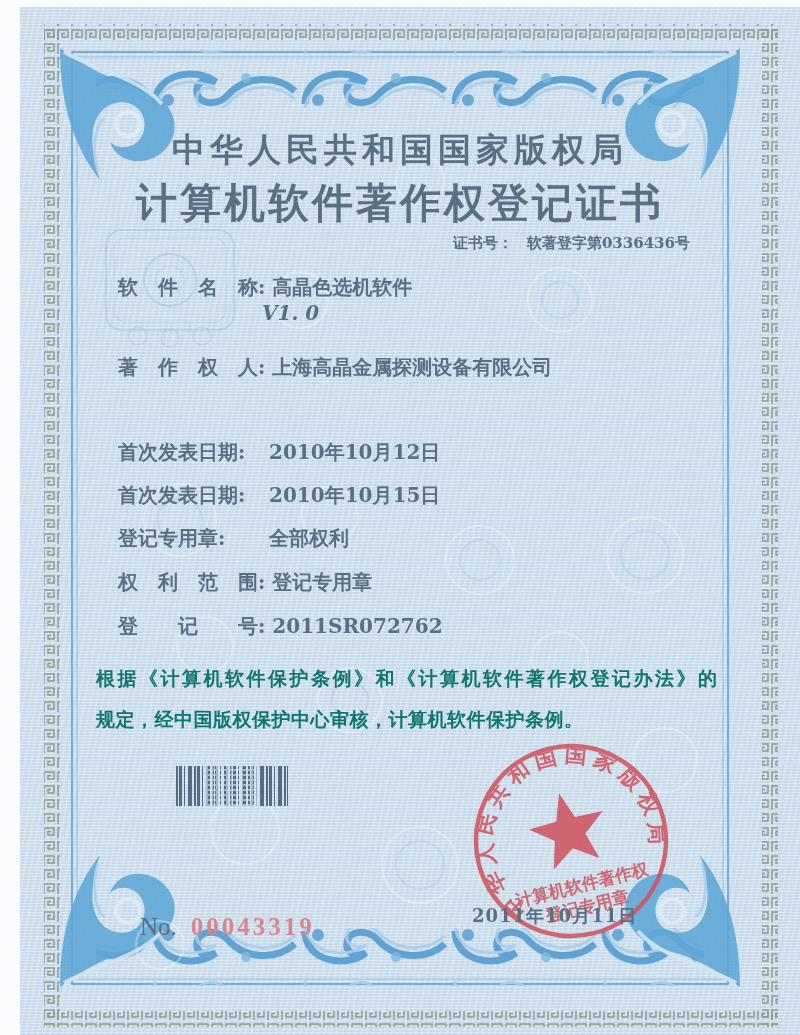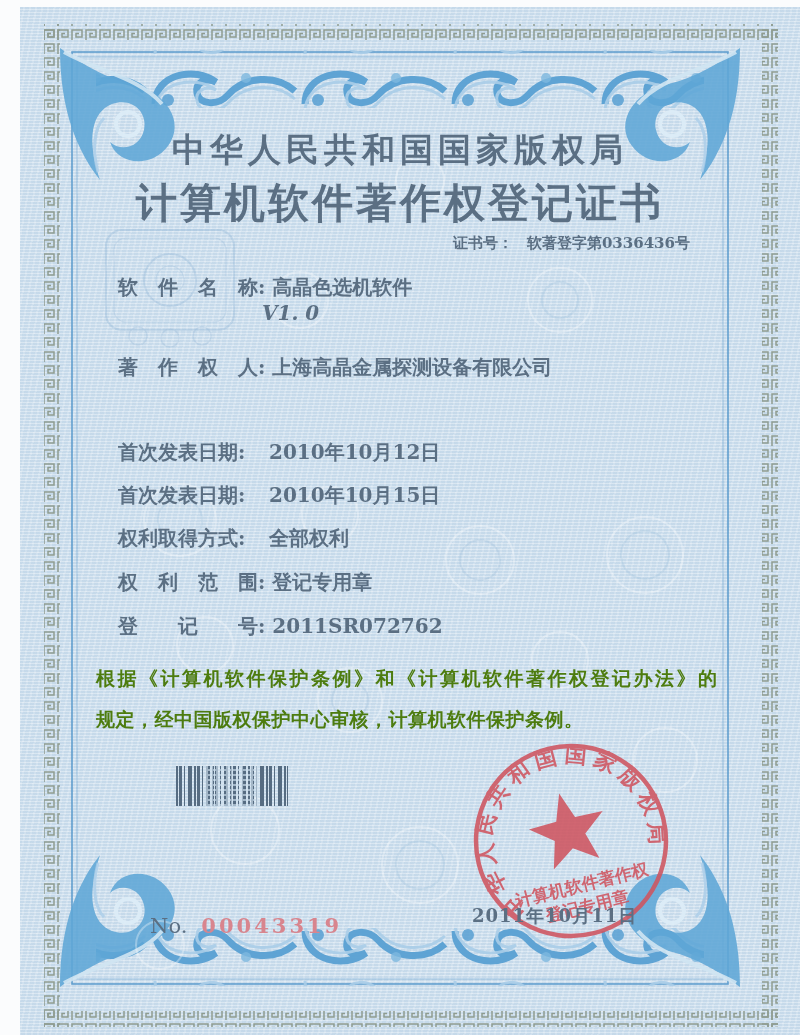--- a/index.html
+++ b/index.html
@@ -17,36 +17,36 @@
   .scan-strip-top{position:absolute;left:0;top:0;width:100%;height:7px;background:#fbfcfd;}
   .deco{position:absolute;left:0;top:0;pointer-events:none;}
   .txt{position:absolute;color:#5b6f83;font-weight:700;white-space:nowrap;}
   .authority{left:0;right:0;top:128px;text-align:center;font-size:33px;letter-spacing:5px;}
   .cert-title{left:0;right:0;top:176px;text-align:center;font-size:41px;letter-spacing:3px;}
   .certno-line{top:234px;right:110px;font-size:15px;text-align:center;}
   .certno-line .lbl{margin-right:14px;}
   .row{left:118px;font-size:20px;}
   .row .label{display:inline-block;min-width:144px;}
   .row-value2{left:262px;font-size:20px;font-style:italic;}
-  .statement{position:absolute;left:96px;right:88px;color:#4d7c0f;font-weight:700;font-size:19px;white-space:nowrap;}
+  .statement{position:absolute;left:96px;right:88px;color:#0f766e;font-weight:700;font-size:19px;white-space:nowrap;}
   .statement.l1{top:666px;letter-spacing:2.5px;}
   .statement.l2{top:707px;letter-spacing:0.5px;}
   .barcode{
     position:absolute;left:176px;top:766px;width:112px;height:40px;z-index:2;
     background:repeating-linear-gradient(90deg,
       #566c82 0 2px, transparent 2px 3px, #566c82 3px 6px, transparent 6px 8px,
       #566c82 8px 9px, transparent 9px 12px, #566c82 12px 16px, transparent 16px 18px);
   }
   .barcode::after{
     content:"";position:absolute;left:24%;right:26%;top:0;bottom:0;opacity:.65;
     background:
       repeating-linear-gradient(0deg, #cfe0ee 0 2px, transparent 2px 5px),
       repeating-linear-gradient(90deg, transparent 0 3px, #cfe0ee 3px 5px);
   }
-  .serial{position:absolute;left:150px;top:913px;font-size:21px;z-index:3;}
+  .serial{position:absolute;left:140px;top:913px;font-size:25px;z-index:3;font-family:Liberation Serif, serif;}
   .serial .no{color:#5b6f83;font-weight:400;margin-right:14px;}
   .serial .num{color:#d8858e;font-weight:700;letter-spacing:3px;}
   .seal{position:absolute;left:470px;top:740px;width:202px;height:202px;z-index:5;
         transform:rotate(-14deg);opacity:.88;}
   .seal-date{position:absolute;left:472px;top:904px;font-size:18px;letter-spacing:1px;z-index:6;}
   .wm-logo{position:absolute;left:102px;top:226px;z-index:1;opacity:.5;}
 </style>
 </head>
 <body>
 
@@ -148,21 +148,21 @@
   <span class="label">首次发表日期:</span>
   <span class="value">2010年10月12日</span>
 </div>
 
 <div class="txt row" style="top:482px">
   <span class="label">首次发表日期:</span>
   <span class="value">2010年10月15日</span>
 </div>
 
 <div class="txt row" style="top:525px">
-  <span class="label">权利取得方式:</span>
+  <span class="label">登记专用章:</span>
   <span class="value">全部权利</span>
 </div>
 
 <div class="txt row" style="top:569px">
   <span class="label">权　利　范　围:</span>
   <span class="value">登记专用章</span>
 </div>
 
 <div class="txt row" style="top:613px">
   <span class="label">登　　记　　号:</span>

